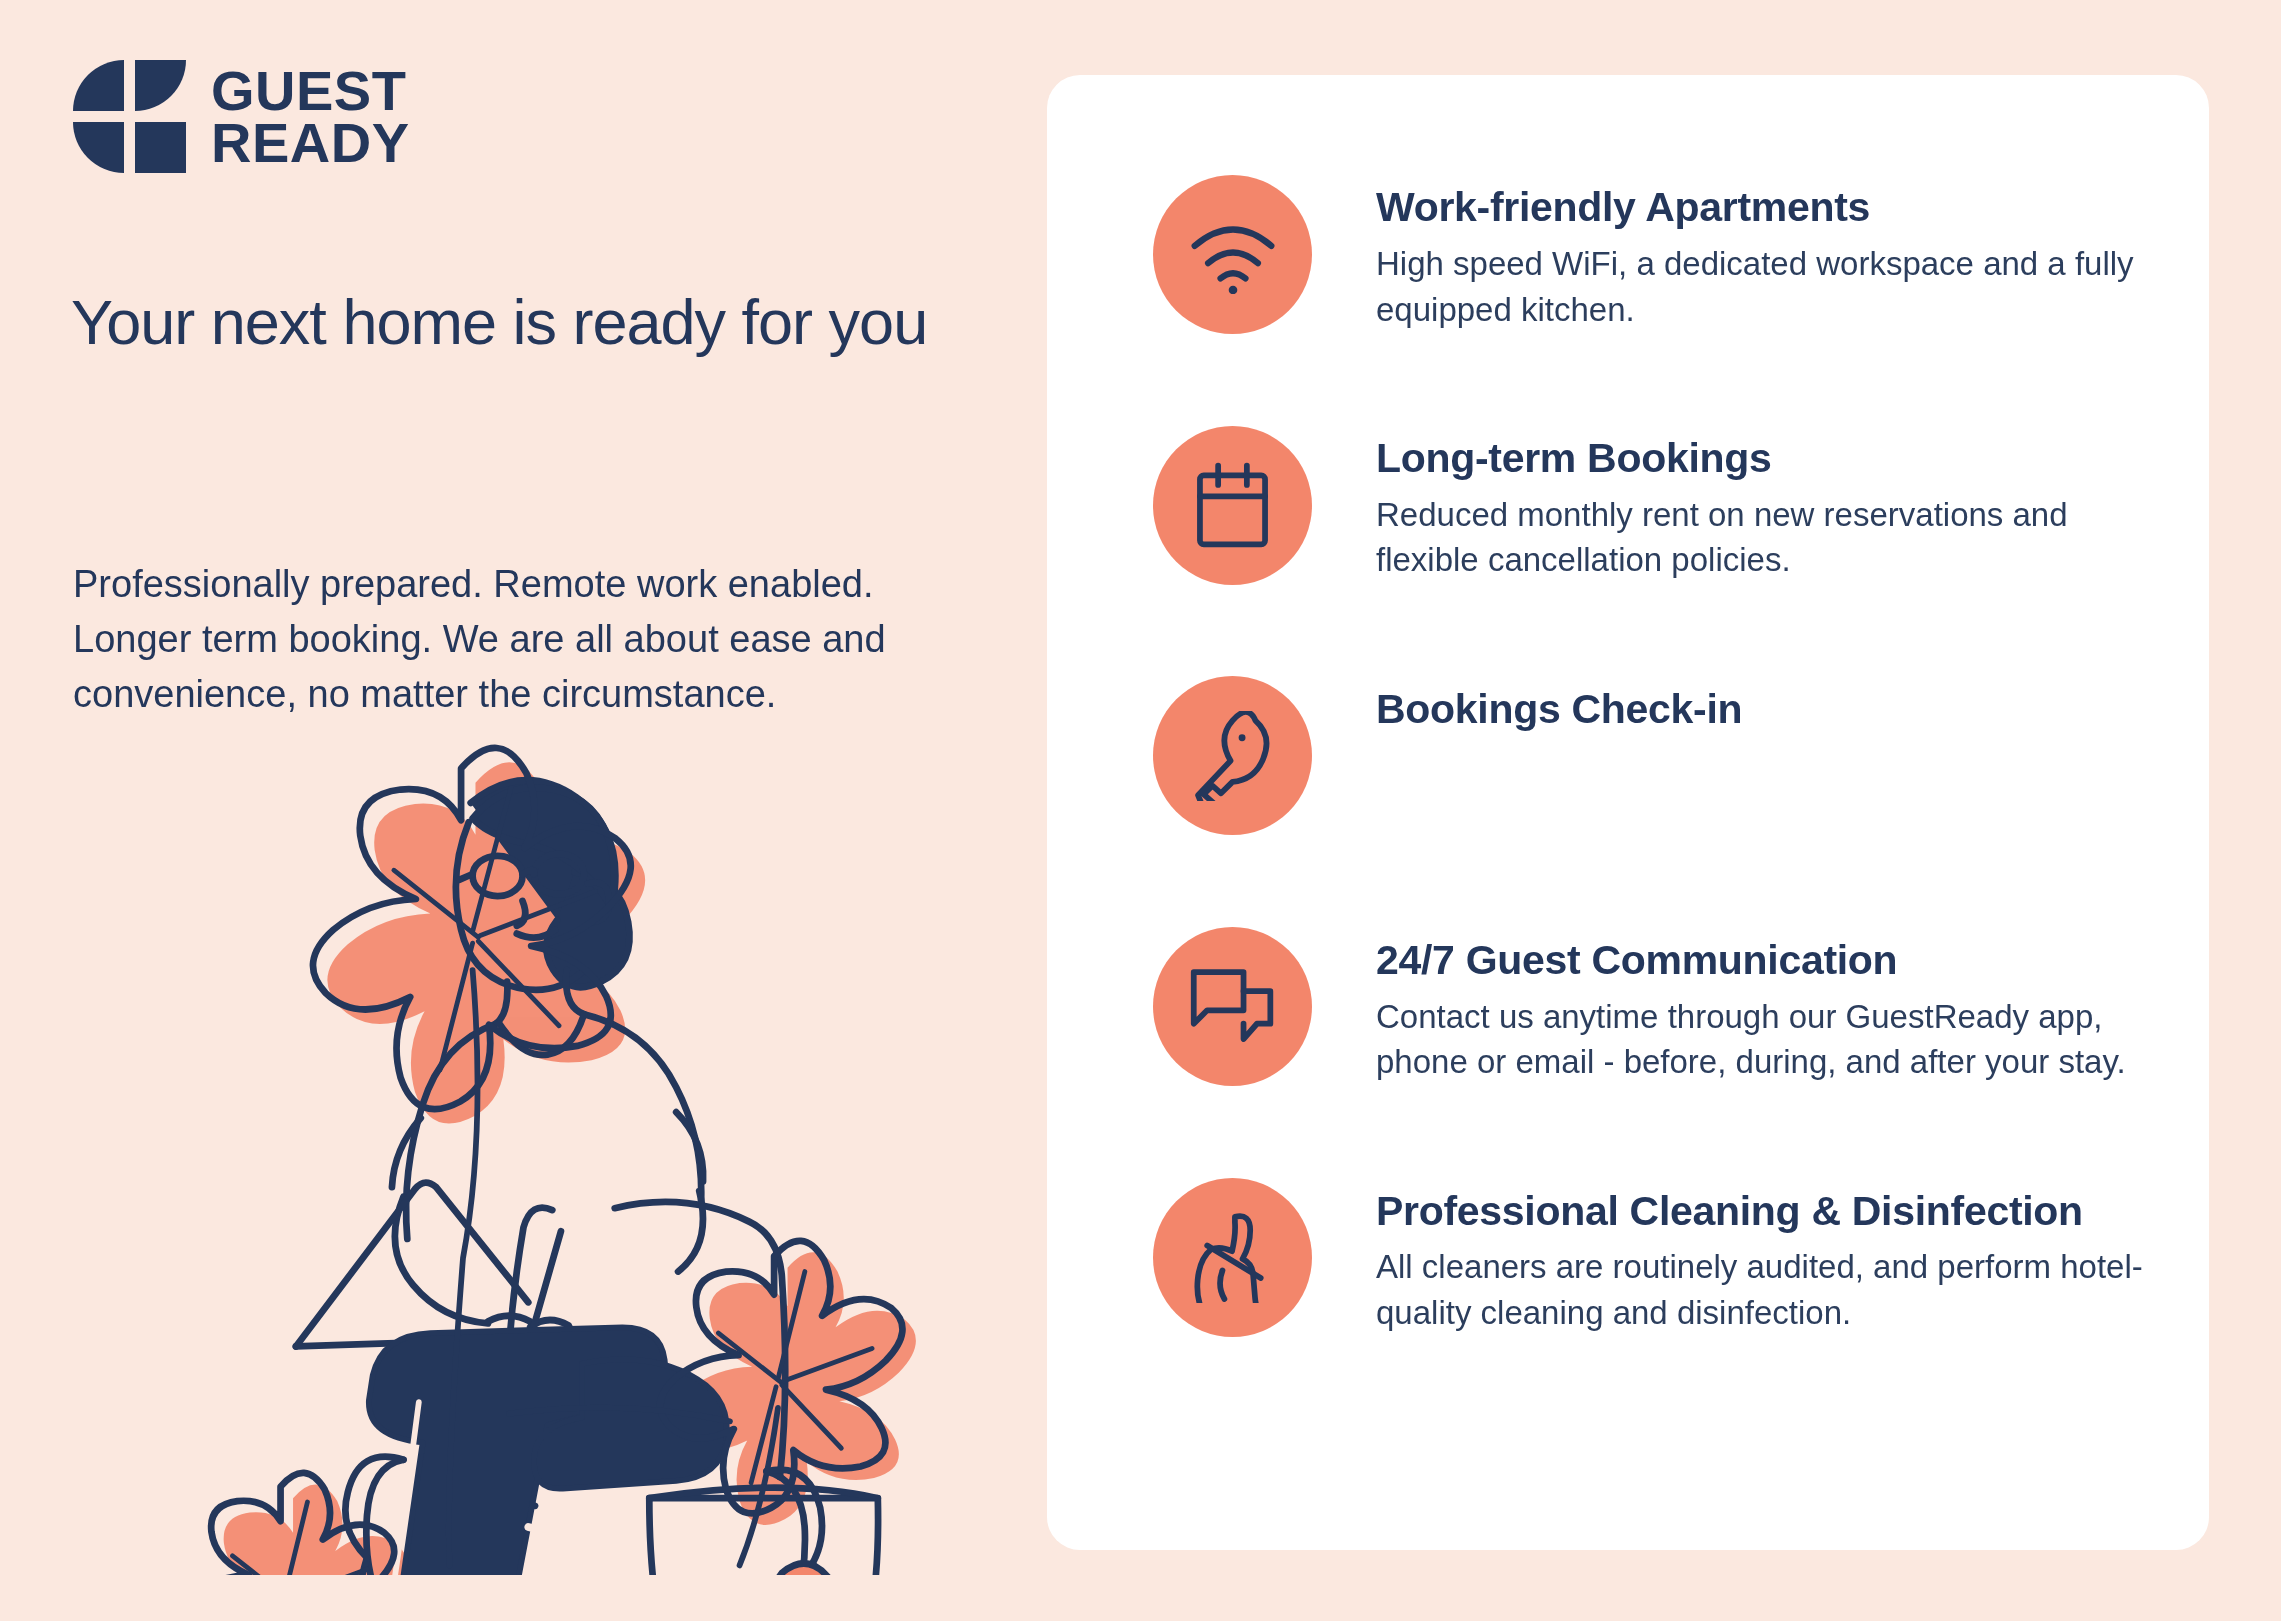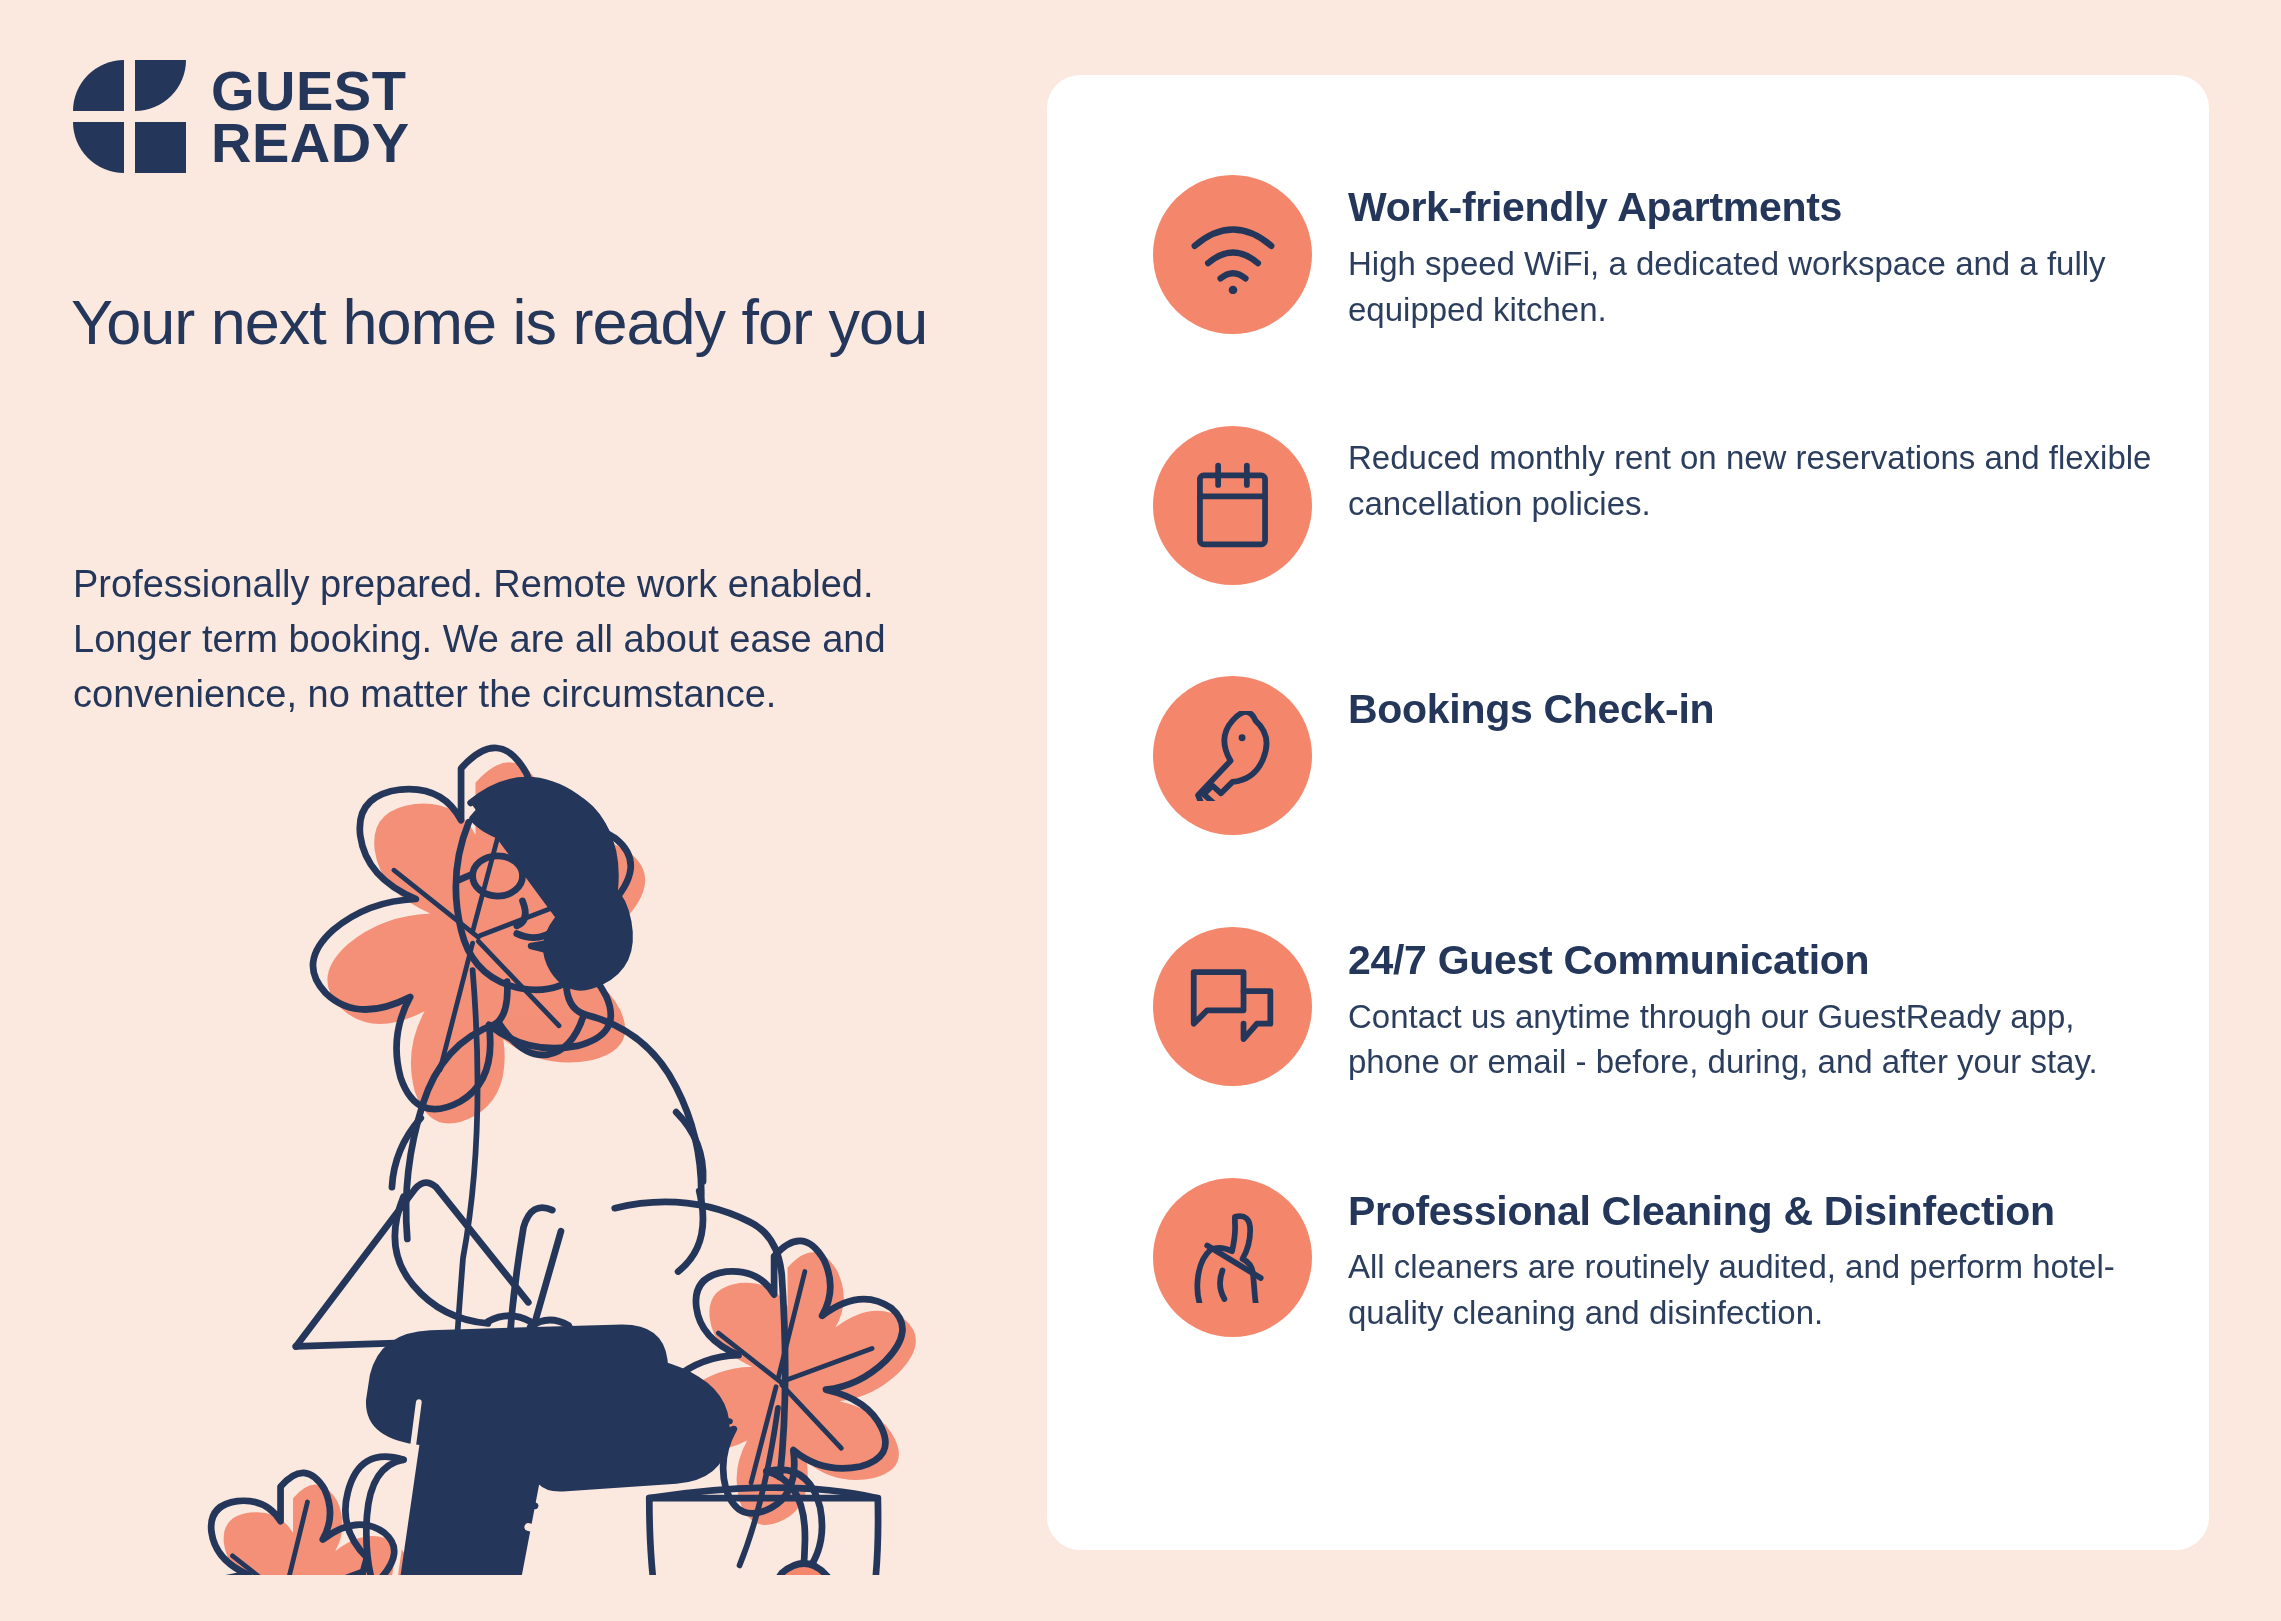--- a/index.html
+++ b/index.html
@@ -46,21 +46,21 @@
   }
   
   .card{
     position:absolute;left:1047px;top:75px;width:1162px;height:1475px;
     background:#ffffff;border-radius:33px;
   }
   .feature-list{
     position:absolute;left:106px;top:96px;width:999px;
   }
   .feature{
-    display:flex;align-items:flex-start;gap:36px;margin-bottom:88px;
+    display:flex;align-items:flex-start;gap:64px;margin-bottom:88px;
   }
   .feature:last-child{margin-bottom:0;}
   .ficon{
     width:159px;height:159px;border-radius:50%;background:#F3866B;
     flex:none;display:flex;align-items:center;justify-content:center;
     margin-top:3.8px;
   }
   .ftext{padding-top:13.4px;}
   .ftitle{
     color:#24375B;font-size:41px;font-weight:bold;line-height:1.15;
@@ -257,20 +257,21 @@
     <div class="feature">
       <div class="ficon">
         <svg width="83" height="90" viewBox="0 0 86 94" fill="none" stroke="#24375B" stroke-width="6" stroke-linecap="round" stroke-linejoin="round">
           <rect x="9" y="16" width="68" height="72" rx="4"></rect>
           <path d="M9 38 H77"></path>
           <path d="M28 6 V26"></path>
           <path d="M58 6 V26"></path>
         </svg>
       </div>
       <div class="ftext">
+        <p class="ftitle">Long-term Bookings</p>
         <p class="fdesc">Reduced monthly rent on new reservations and flexible cancellation policies.</p>
       </div>
     </div>
 
     <div class="feature">
       <div class="ficon">
         <svg width="85" height="90" viewBox="0 0 88 94" fill="none" stroke="#24375B" stroke-width="6" stroke-linecap="round" stroke-linejoin="round">
           <path d="M60 10 q18 16 8 40 q-9 22 -32 24 l-12 12 l-9 -8 l-9 9 l10 9 l-9 9 L0 88 l34 -36 q-14 -24 2 -42 q16 -18 24 0 z" transform="translate(8,0)"></path>
           <circle cx="54" cy="28" r="3.6" fill="#24375B" stroke="none"></circle>
         </svg>

